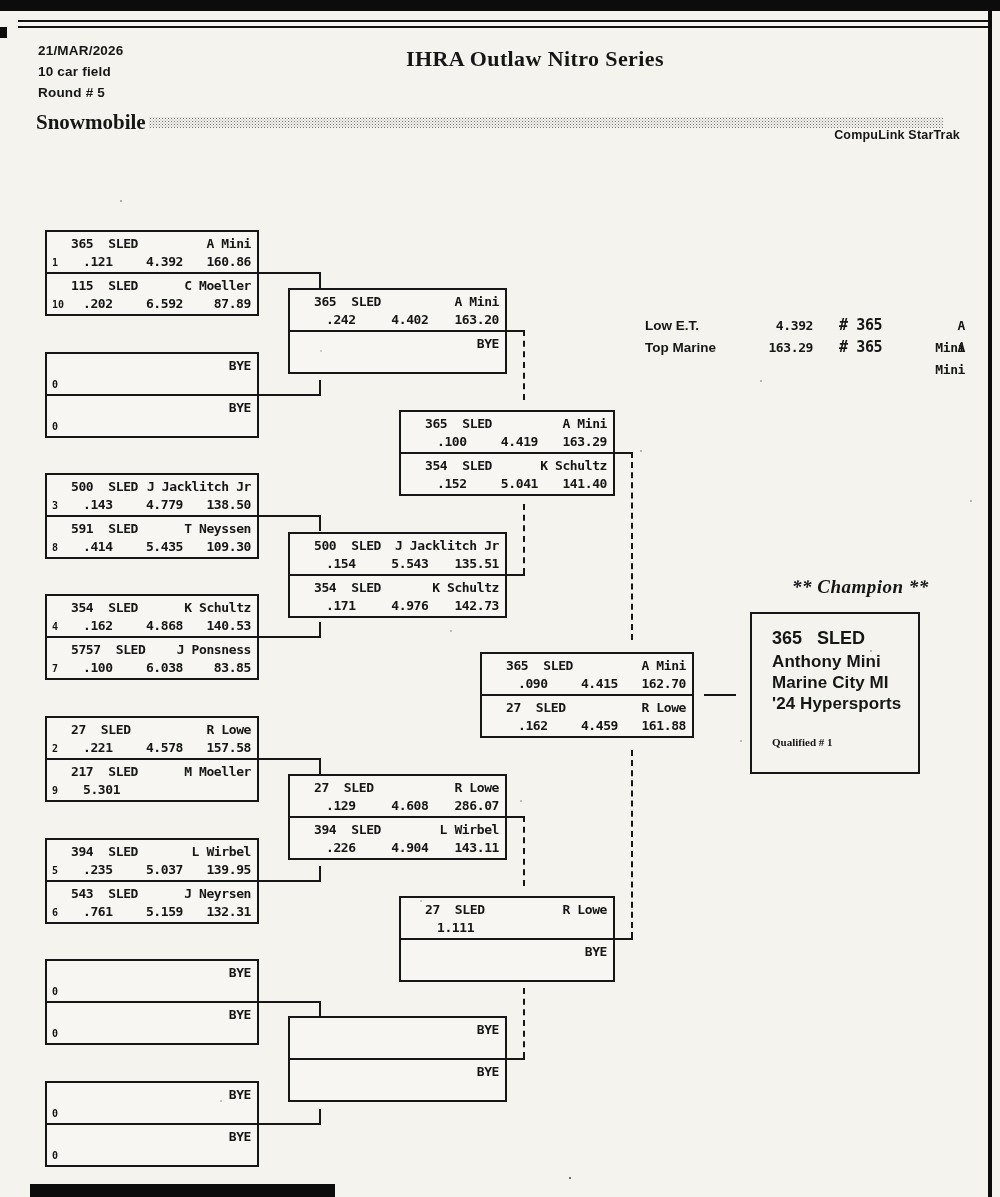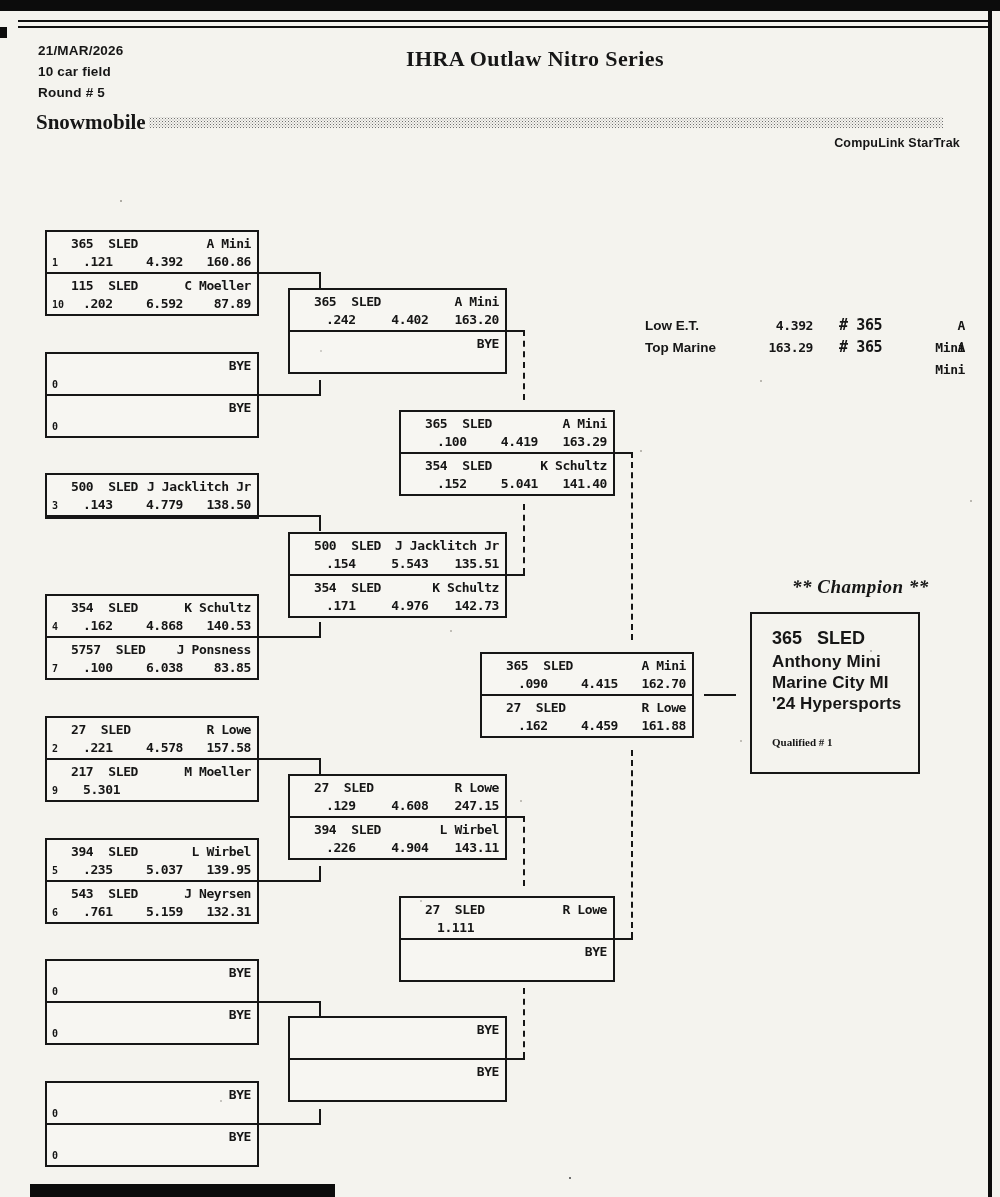--- a/index.html
+++ b/index.html
@@ -75,21 +75,21 @@
 <div class="abs hmeta" style="left:38px;top:40px">
   <div>21/MAR/2026</div>
   <div>10 car field</div>
   <div>Round # 5</div>
 </div>
 <div class="abs title" style="left:406px;top:46px">IHRA Outlaw Nitro Series</div>
 <div class="abs classhead" style="left:36px;top:110px">
   <span class="txt">Snowmobile</span>
   <span class="halftone"></span>
 </div>
-<div class="abs brand" style="right:40px;top:136px">CompuLink StarTrak</div>
+<div class="abs brand" style="right:40px;top:128px">CompuLink StarTrak</div>
 
 <div class="abs stats" style="left:645px;top:314px;width:320px">
   <div class="srow">
     <span class="slabel">Low  E.T.</span>
     <span class="sval">4.392</span>
     <span class="scar"># 365</span>
     <span class="sdrv">A Mini</span>
   </div>
   <div class="srow">
     <span class="slabel">Top Marine</span>
@@ -151,20 +151,32 @@
         <span><span>500</span><span class="cls">SLED</span></span>
         <span>J Jacklitch Jr</span>
       </div>
     <div class="l2">
         <span class="rt">.143</span>
         <span class="et">4.779</span>
         <span class="sp">138.50</span>
       </div>
     <span class="seed">3</span>
   </div>
+  <div class="entry">
+    <div class="l1">
+        <span><span>591</span><span class="cls">SLED</span></span>
+        <span>T Neyssen</span>
+      </div>
+    <div class="l2">
+        <span class="rt">.414</span>
+        <span class="et">5.435</span>
+        <span class="sp">109.30</span>
+      </div>
+    <span class="seed">8</span>
+  </div>
 </div>
 
 <div class="pair" style="left:45px;top:594px;width:210px">
   <div class="entry divided">
     <div class="l1">
         <span><span>354</span><span class="cls">SLED</span></span>
         <span>K Schultz</span>
       </div>
     <div class="l2">
         <span class="rt">.162</span>
@@ -325,21 +337,21 @@
 </div>
 <div class="pair" style="left:288px;top:774px;width:215px">
   <div class="entry divided">
     <div class="l1">
         <span><span>27</span><span class="cls">SLED</span></span>
         <span>R Lowe</span>
       </div>
     <div class="l2">
         <span class="rt">.129</span>
         <span class="et">4.608</span>
-        <span class="sp">247.15</span>
+        <span class="sp">286.07</span>
       </div>
   </div>
   <div class="entry">
     <div class="l1">
         <span><span>394</span><span class="cls">SLED</span></span>
         <span>L Wirbel</span>
       </div>
     <div class="l2">
         <span class="rt">.226</span>
         <span class="et">4.904</span>

